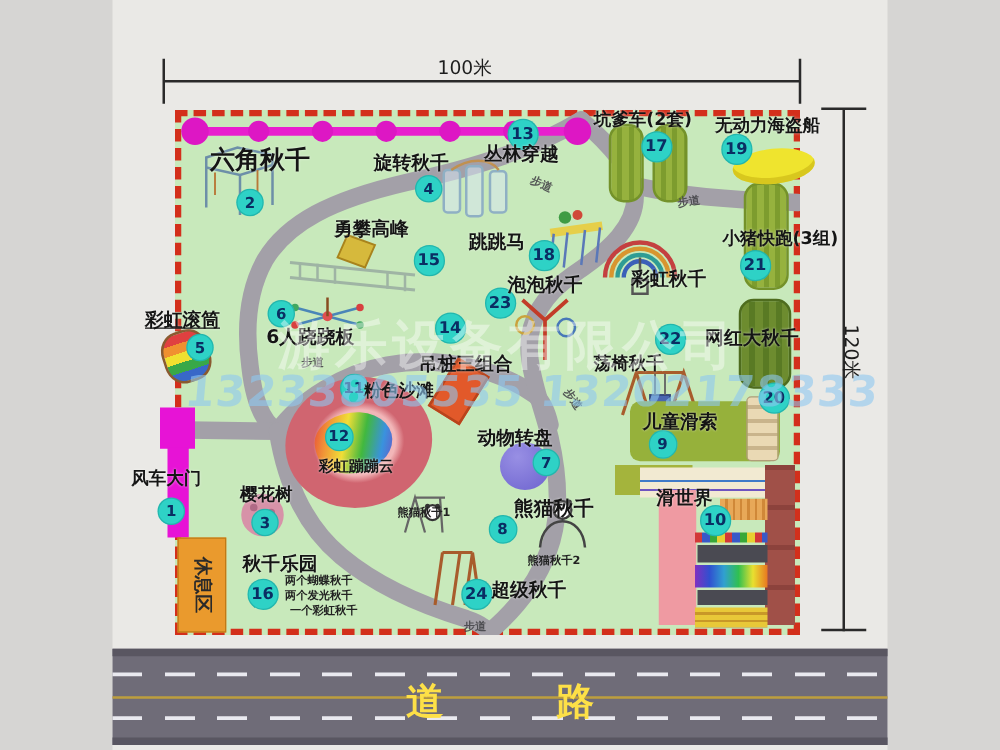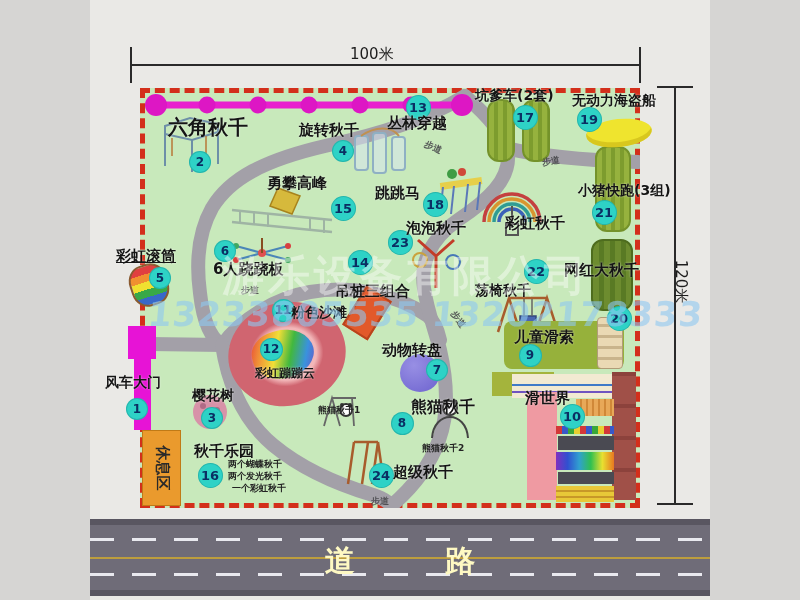--- a/index.html
+++ b/index.html
@@ -41,21 +41,21 @@
   #disc7{background:radial-gradient(circle at 35% 30%,#988fe4,#6c62ce);border-radius:50%;}
   #piles14{background:#e2592a;border:2px solid #b8441c;transform:rotate(32deg);box-sizing:border-box;}
   #box9{background:#96b13b;border-radius:8px;}
   #ladder9{background:repeating-linear-gradient(0deg,#ead9b4 0 8px,#c9b48c 8px 11px);border:1px solid #b09c78;border-radius:4px;box-sizing:border-box;}
   
   .sw{position:absolute;z-index:3;}
   
   #road{position:absolute;left:90px;top:519px;width:620px;height:77px;background:#6f6c78;border-top:6px solid #595661;border-bottom:6px solid #595661;box-sizing:border-box;z-index:2;}
   .dash{position:absolute;left:0;width:620px;height:3px;background:repeating-linear-gradient(90deg,#e9e9ef 0 24px,transparent 24px 42px);}
   #road-yellow{position:absolute;left:0;top:32px;width:620px;height:2px;background:#bd9e3e;}
-  #road-label{position:absolute;left:0;right:0;top:16px;text-align:center;font-size:30px;font-weight:bold;color:#fef9c3;letter-spacing:40px;text-indent:40px;}
+  #road-label{position:absolute;left:0;right:0;top:16px;text-align:center;font-size:30px;font-weight:bold;color:#fde047;letter-spacing:40px;text-indent:40px;}
 </style>
 </head>
 <body>
 
 <div id="stage">
   <div id="panel"></div>
 
 
   <div class="dimline" style="left:131px;top:64px;width:509px;height:2px;"></div>
   <div class="dimline" style="left:130px;top:47px;width:2px;height:36px;"></div>

